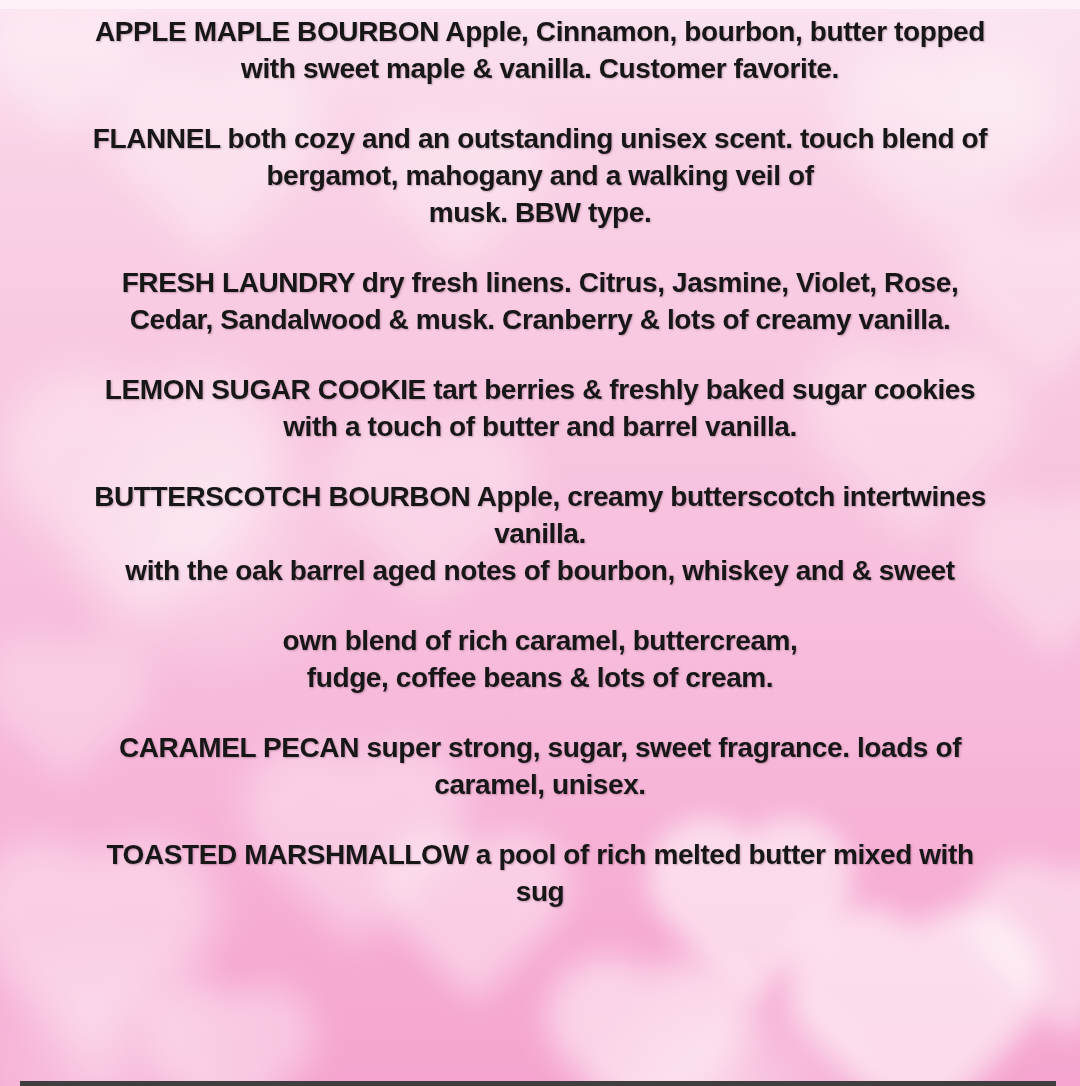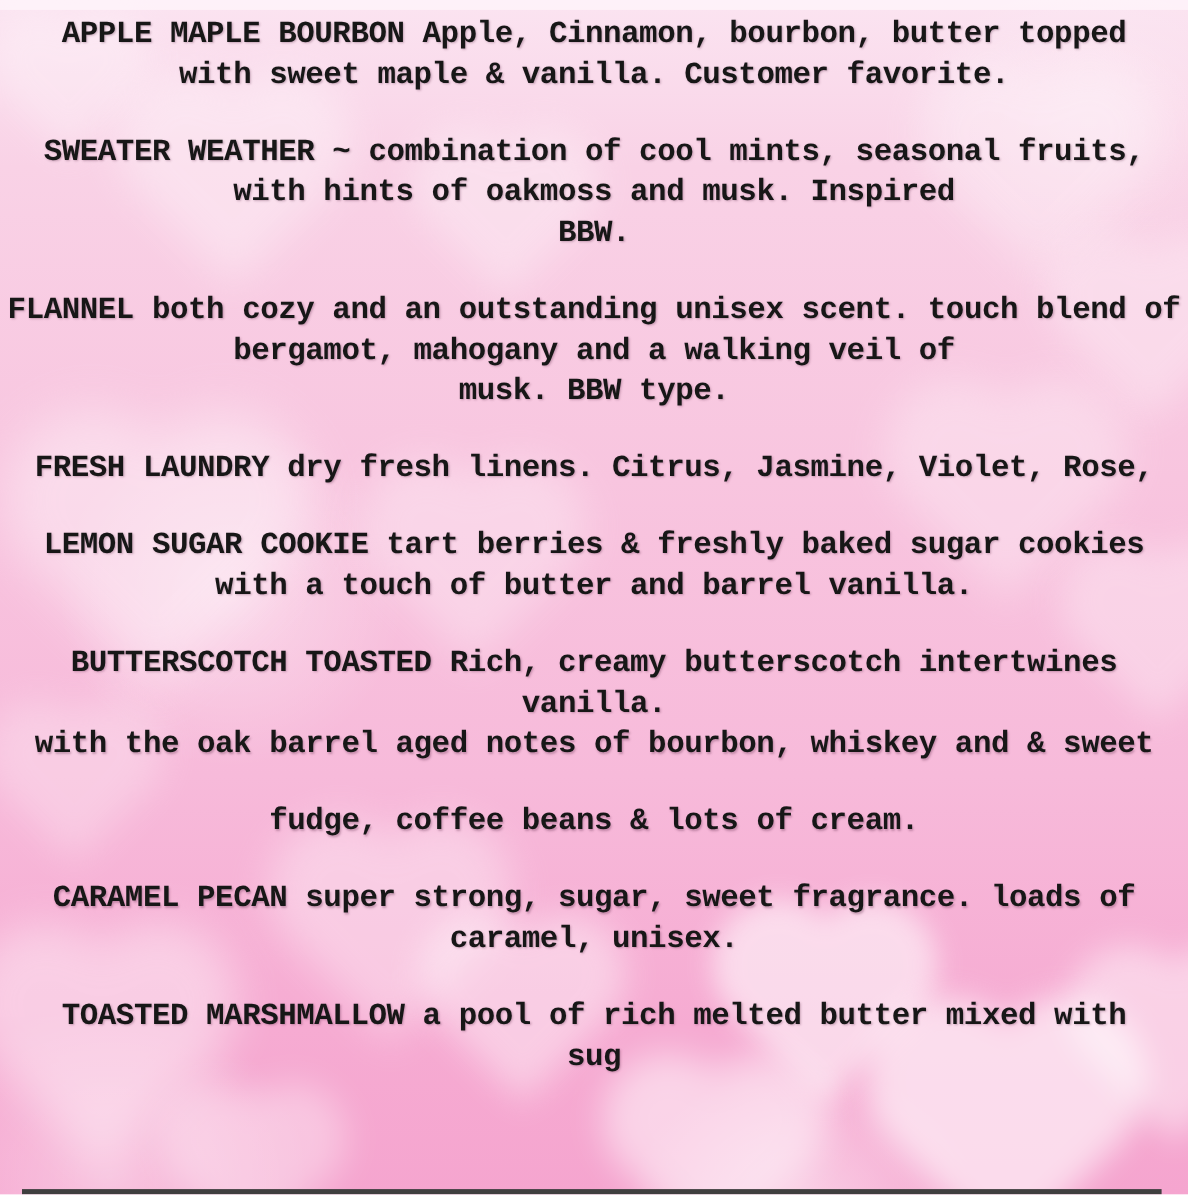--- a/index.html
+++ b/index.html
@@ -10,21 +10,21 @@
     position: relative;
     width: 1080px;
     height: 1086px;
     overflow: hidden;
     background:
       radial-gradient(closest-side, rgba(255,255,255,0.38), rgba(255,255,255,0) 75%) 0px 330px / 420px 420px no-repeat,
       radial-gradient(closest-side, rgba(255,255,255,0.30), rgba(255,255,255,0) 75%) 760px -60px / 460px 340px no-repeat,
       radial-gradient(closest-side, rgba(255,255,255,0.35), rgba(255,255,255,0) 75%) -140px 860px / 480px 420px no-repeat,
       radial-gradient(closest-side, rgba(255,255,255,0.45), rgba(255,255,255,0) 75%) 520px 930px / 420px 320px no-repeat,
       linear-gradient(180deg, #fbe4f1 0%, #f9d2e6 14%, #f8c5df 40%, #f7bada 65%, #f6abd2 86%, #f5a5cf 100%);
-    font-family: Liberation Mono, monospace;
+    font-family: Liberation Sans, sans-serif;
   }
   .top-light-strip {
     position: absolute;
     top: 0; left: 0; right: 0;
     height: 9px;
     background: rgba(255, 245, 251, 0.75);
     z-index: 3;
   }
   
   .bokeh-layer {
@@ -103,42 +103,39 @@
       <div class="heart" style="left: 1010px; top: 900px; width: 115px; height: 115px; opacity: 0.45; filter: blur(14px);"></div>
       <div class="heart" style="left: 590px; top: 1000px; width: 120px; height: 120px; opacity: 0.5; filter: blur(16px);"></div>
       <div class="heart" style="left: 180px; top: 1020px; width: 100px; height: 100px; opacity: 0.35; filter: blur(16px);"></div>
     </div>
   <div class="scent-list">
       <div class="scent-section">
         <div class="scent-line">APPLE MAPLE BOURBON Apple, Cinnamon, bourbon, butter topped</div>
         <div class="scent-line">with sweet maple &amp; vanilla. Customer favorite.</div>
       </div>
       <div class="scent-section">
-        <div class="scent-line">SWEATER WEATHER ~ combination of cool mints, seasonal fruits,</div>
-        <div class="scent-line">with hints of oakmoss and musk. Inspired</div>
-        <div class="scent-line">BBW.</div>
-      </div>
-      <div class="scent-section">
         <div class="scent-line">FLANNEL both cozy and an outstanding unisex scent. touch blend of</div>
         <div class="scent-line">bergamot, mahogany and a walking veil of</div>
         <div class="scent-line">musk. BBW type.</div>
       </div>
       <div class="scent-section">
         <div class="scent-line">FRESH LAUNDRY dry fresh linens. Citrus, Jasmine, Violet, Rose,</div>
+        <div class="scent-line">Cedar, Sandalwood &amp; musk. Cranberry &amp; lots of creamy vanilla.</div>
       </div>
       <div class="scent-section">
         <div class="scent-line">LEMON SUGAR COOKIE tart berries &amp; freshly baked sugar cookies</div>
         <div class="scent-line">with a touch of butter and barrel vanilla.</div>
       </div>
       <div class="scent-section">
-        <div class="scent-line">BUTTERSCOTCH TOASTED Rich, creamy butterscotch intertwines</div>
+        <div class="scent-line">BUTTERSCOTCH BOURBON Apple, creamy butterscotch intertwines</div>
         <div class="scent-line">vanilla.</div>
         <div class="scent-line">with the oak barrel aged notes of bourbon, whiskey and &amp; sweet</div>
       </div>
       <div class="scent-section">
+        <div class="scent-line">own blend of rich caramel, buttercream,</div>
         <div class="scent-line">fudge, coffee beans &amp; lots of cream.</div>
       </div>
       <div class="scent-section">
         <div class="scent-line">CARAMEL PECAN super strong, sugar, sweet fragrance. loads of</div>
         <div class="scent-line">caramel, unisex.</div>
       </div>
       <div class="scent-section">
         <div class="scent-line">TOASTED MARSHMALLOW a pool of rich melted butter mixed with</div>
         <div class="scent-line">sug</div>
       </div>

